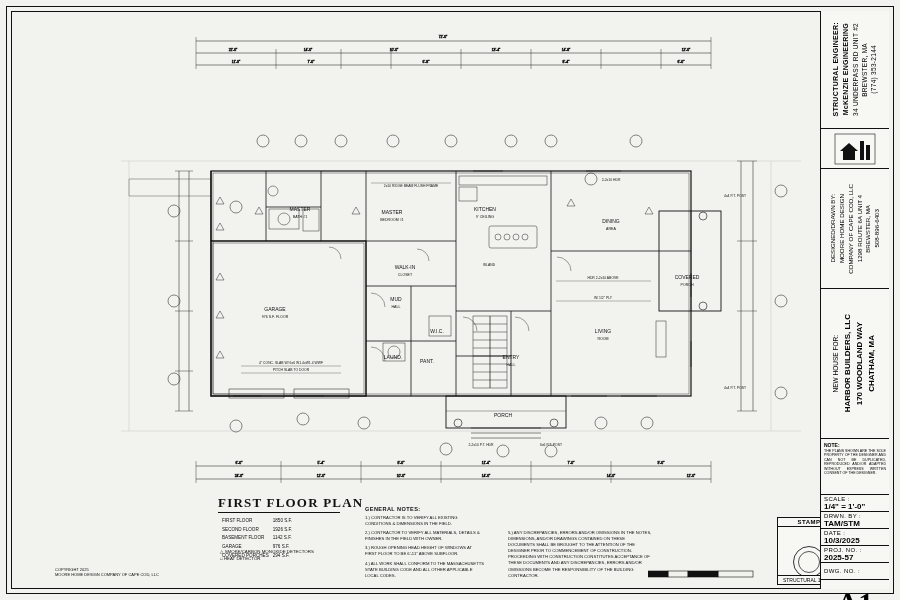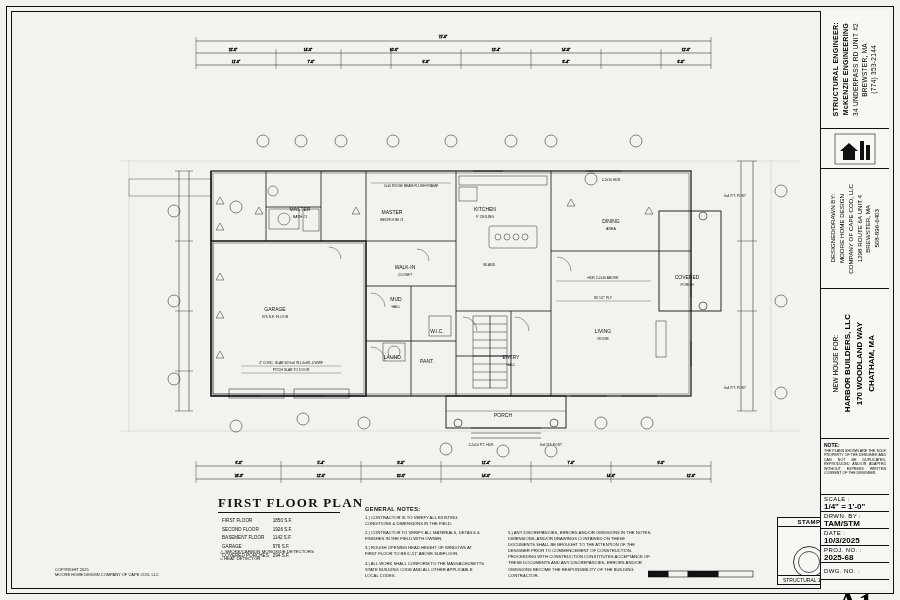--- a/index.html
+++ b/index.html
@@ -465,21 +465,21 @@
     <div class="tb-cell tb-row">
       <div class="lbl">DRWN. BY :</div>
       <div class="val">TAM/STM</div>
     </div>
     <div class="tb-cell tb-row">
       <div class="lbl">DATE :</div>
       <div class="val">10/3/2025</div>
     </div>
     <div class="tb-cell tb-row">
       <div class="lbl">PROJ. NO. :</div>
-      <div class="val">2025-68</div>
+      <div class="val">2025-57</div>
     </div>
     <div class="tb-cell tb-row">
       <div class="lbl">DWG. NO. :</div>
     </div>
     <div class="tb-cell tb-big">
       <div class="sheetno">A1</div>
     </div>
   </div>
 </div>
 

